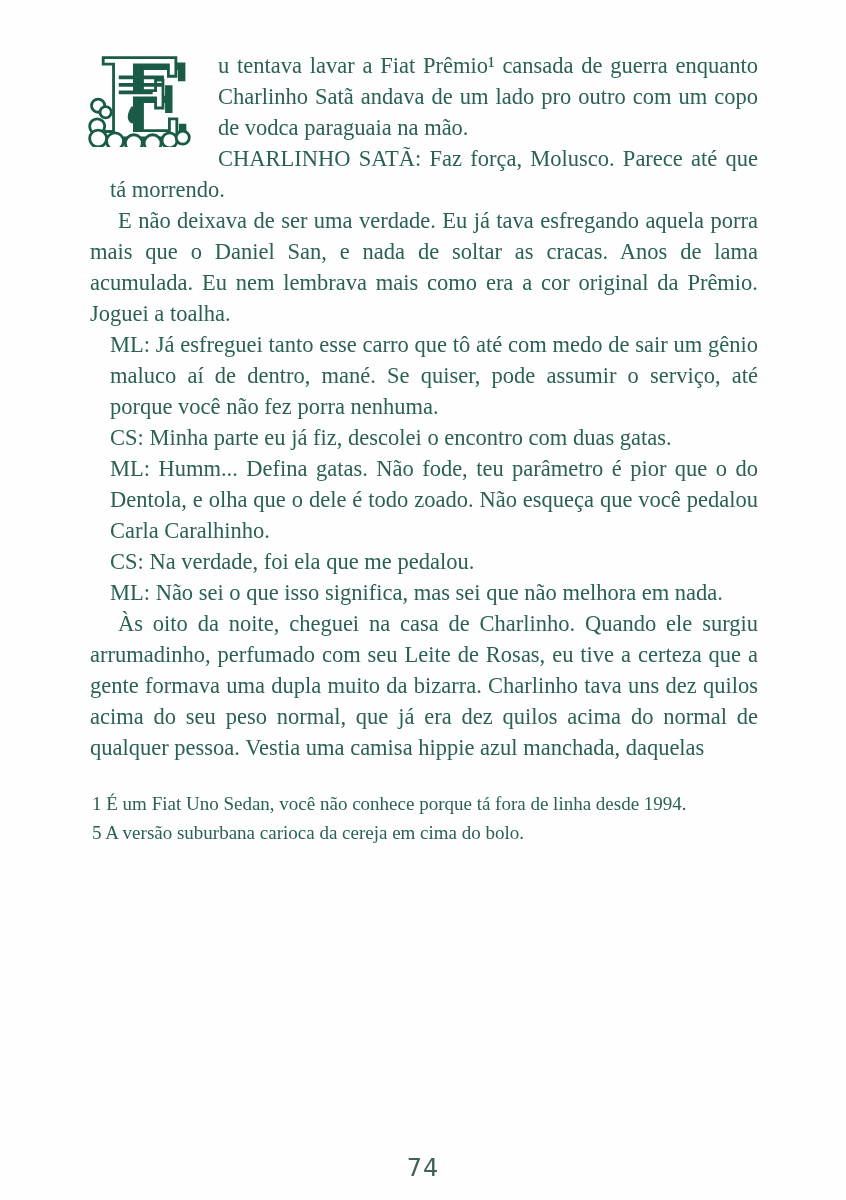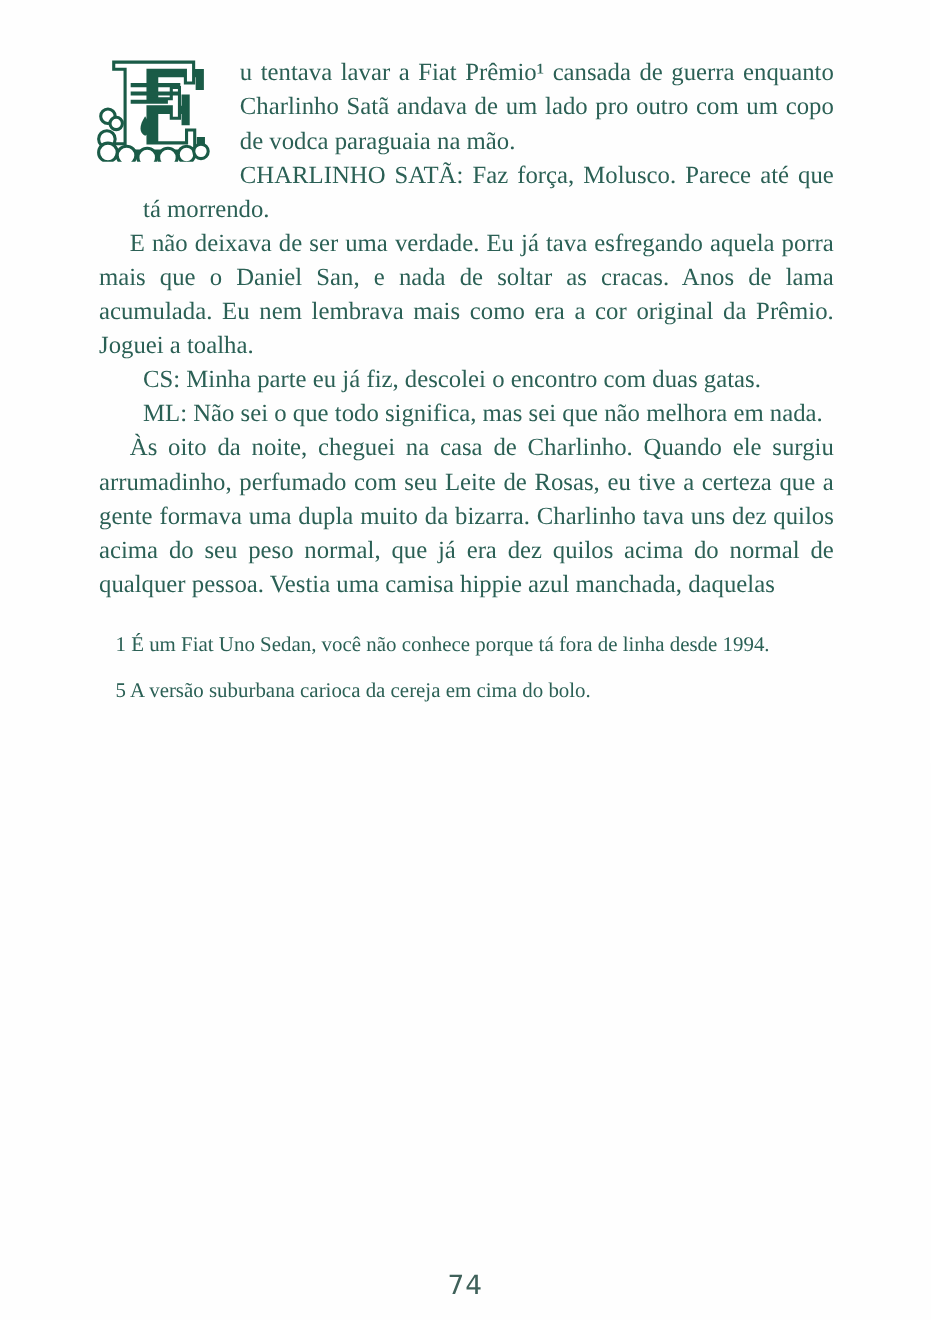--- a/index.html
+++ b/index.html
@@ -15,35 +15,35 @@
     position:absolute;
     left:90px; top:50px;
     width:668px;
     color:#2b6055;
     font-size:22.5px;
     line-height:31px;
     text-align:justify;
   }
   .paragraph { margin:0; }
   .paragraph.narrative { text-indent:28px; }
-  .paragraph.dialog { margin-left:40px; }
+  .paragraph.dialog { margin-left:20px; }
   .paragraph.opening { text-indent:0; }
   .dropcap {
     float:left;
     width:118px; height:94px;
     margin:3px 12px 0 -2px;
   }
   .footnotes {
     margin-top:27px;
     font-size:19px;
     line-height:27px;
     color:#2b6055;
     text-align:left;
   }
-  .footnote { margin:15px; }
+  .footnote { margin:2px; }
   .page-number {
     position:absolute;
     left:0; right:0; bottom:18px;
     text-align:center;
     font-family:"DejaVu Sans", sans-serif;
     font-size:24px;
     letter-spacing:1px;
     color:#3f615a;
   }
 </style>
@@ -78,22 +78,25 @@
       <circle cx="28" cy="94" r="9"></circle>
       <circle cx="48" cy="96" r="9"></circle>
       <circle cx="68" cy="96" r="9"></circle>
       <circle cx="86" cy="93" r="8"></circle>
       <circle cx="100" cy="90" r="7"></circle>
     </g>
   </svg>
 <span>u tentava lavar a Fiat Prêmio¹ cansada de guerra enquanto Charlinho Satã andava de um lado pro outro com um copo de vodca paraguaia na mão.</span></p>
       <p class="paragraph dialog"><span>CHARLINHO SATÃ: Faz força, Molusco. Parece até que tá morrendo.</span></p>
       <p class="paragraph narrative"><span>E não deixava de ser uma verdade. Eu já tava esfregando aquela porra mais que o Daniel San, e nada de soltar as cracas. Anos de lama acumulada. Eu nem lembrava mais como era a cor original da Prêmio. Joguei a toalha.</span></p>
+      <p class="paragraph dialog"><span>ML: Já esfreguei tanto esse carro que tô até com medo de sair um gênio maluco aí de dentro, mané. Se quiser, pode assumir o serviço, até porque você não fez porra nenhuma.</span></p>
       <p class="paragraph dialog"><span>CS: Minha parte eu já fiz, descolei o encontro com duas gatas.</span></p>
-      <p class="paragraph dialog"><span>ML: Não sei o que todo significa, mas sei que não melhora em nada.</span></p>
+      <p class="paragraph dialog"><span>ML: Humm... Defina gatas. Não fode, teu parâmetro é pior que o do Dentola, e olha que o dele é todo zoado. Não esqueça que você pedalou Carla Caralhinho.</span></p>
+      <p class="paragraph dialog"><span>CS: Na verdade, foi ela que me pedalou.</span></p>
+      <p class="paragraph dialog"><span>ML: Não sei o que isso significa, mas sei que não melhora em nada.</span></p>
       <p class="paragraph narrative"><span>Às oito da noite, cheguei na casa de Charlinho. Quando ele surgiu arrumadinho, perfumado com seu Leite de Rosas, eu tive a certeza que a gente formava uma dupla muito da bizarra. Charlinho tava uns dez quilos acima do seu peso normal, que já era dez quilos acima do normal de qualquer pessoa. Vestia uma camisa hippie azul manchada, daquelas</span></p>
       <div class="footnotes">
         <p class="footnote">1 É um Fiat Uno Sedan, você não conhece porque tá fora de linha desde 1994.</p>
         <p class="footnote">5 A versão suburbana carioca da cereja em cima do bolo.</p>
       </div>
     </div>
 
   <div class="page-number">74</div>
 </div>
 

